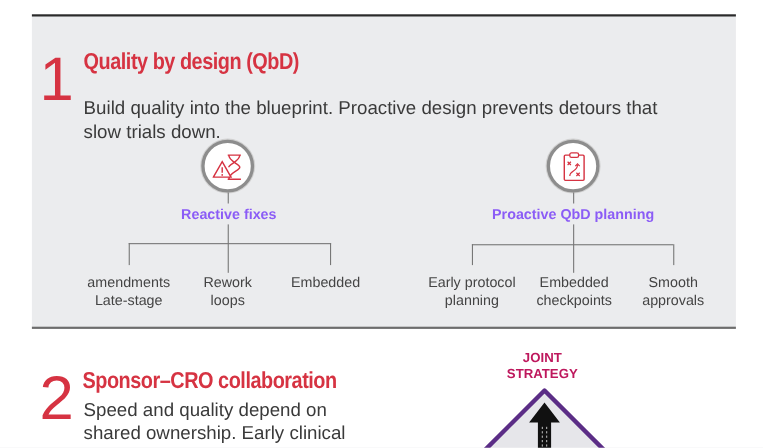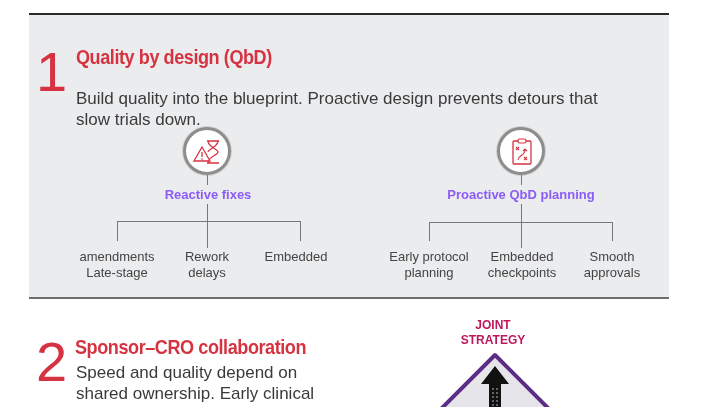--- a/index.html
+++ b/index.html
@@ -45,21 +45,21 @@
 <div class="line" style="left:117px;top:221px;width:184px;height:1px;"></div>
 <div class="line" style="left:117px;top:221px;width:1px;height:20px;"></div>
 <div class="line" style="left:300px;top:221px;width:1px;height:20px;"></div>
 
 <div class="leaf" style="left:117px;top:249px;">
   <div>amendments</div>
   <div>Late-stage</div>
 </div>
 <div class="leaf" style="left:207px;top:249px;">
   <div>Rework</div>
-  <div>delays</div>
+  <div>loops</div>
 </div>
 <div class="leaf" style="left:296px;top:249px;">
   <div>Embedded</div>
 </div>
 
 <div class="circle" style="left:497px;top:127px;">
   <svg width="30" height="30" viewBox="0 0 30 30">
     <rect x="6" y="4" width="18" height="23" rx="1" fill="none" stroke="#d63342" stroke-width="1.3"></rect>
     <rect x="11" y="2" width="8" height="4" rx="1.5" fill="#fff" stroke="#d63342" stroke-width="1.2"></rect>
     <path d="M9 10 l3 3 M12 10 l-3 3 M17 20 l3 3 M20 20 l-3 3" stroke="#d63342" stroke-width="1.1"></path>

